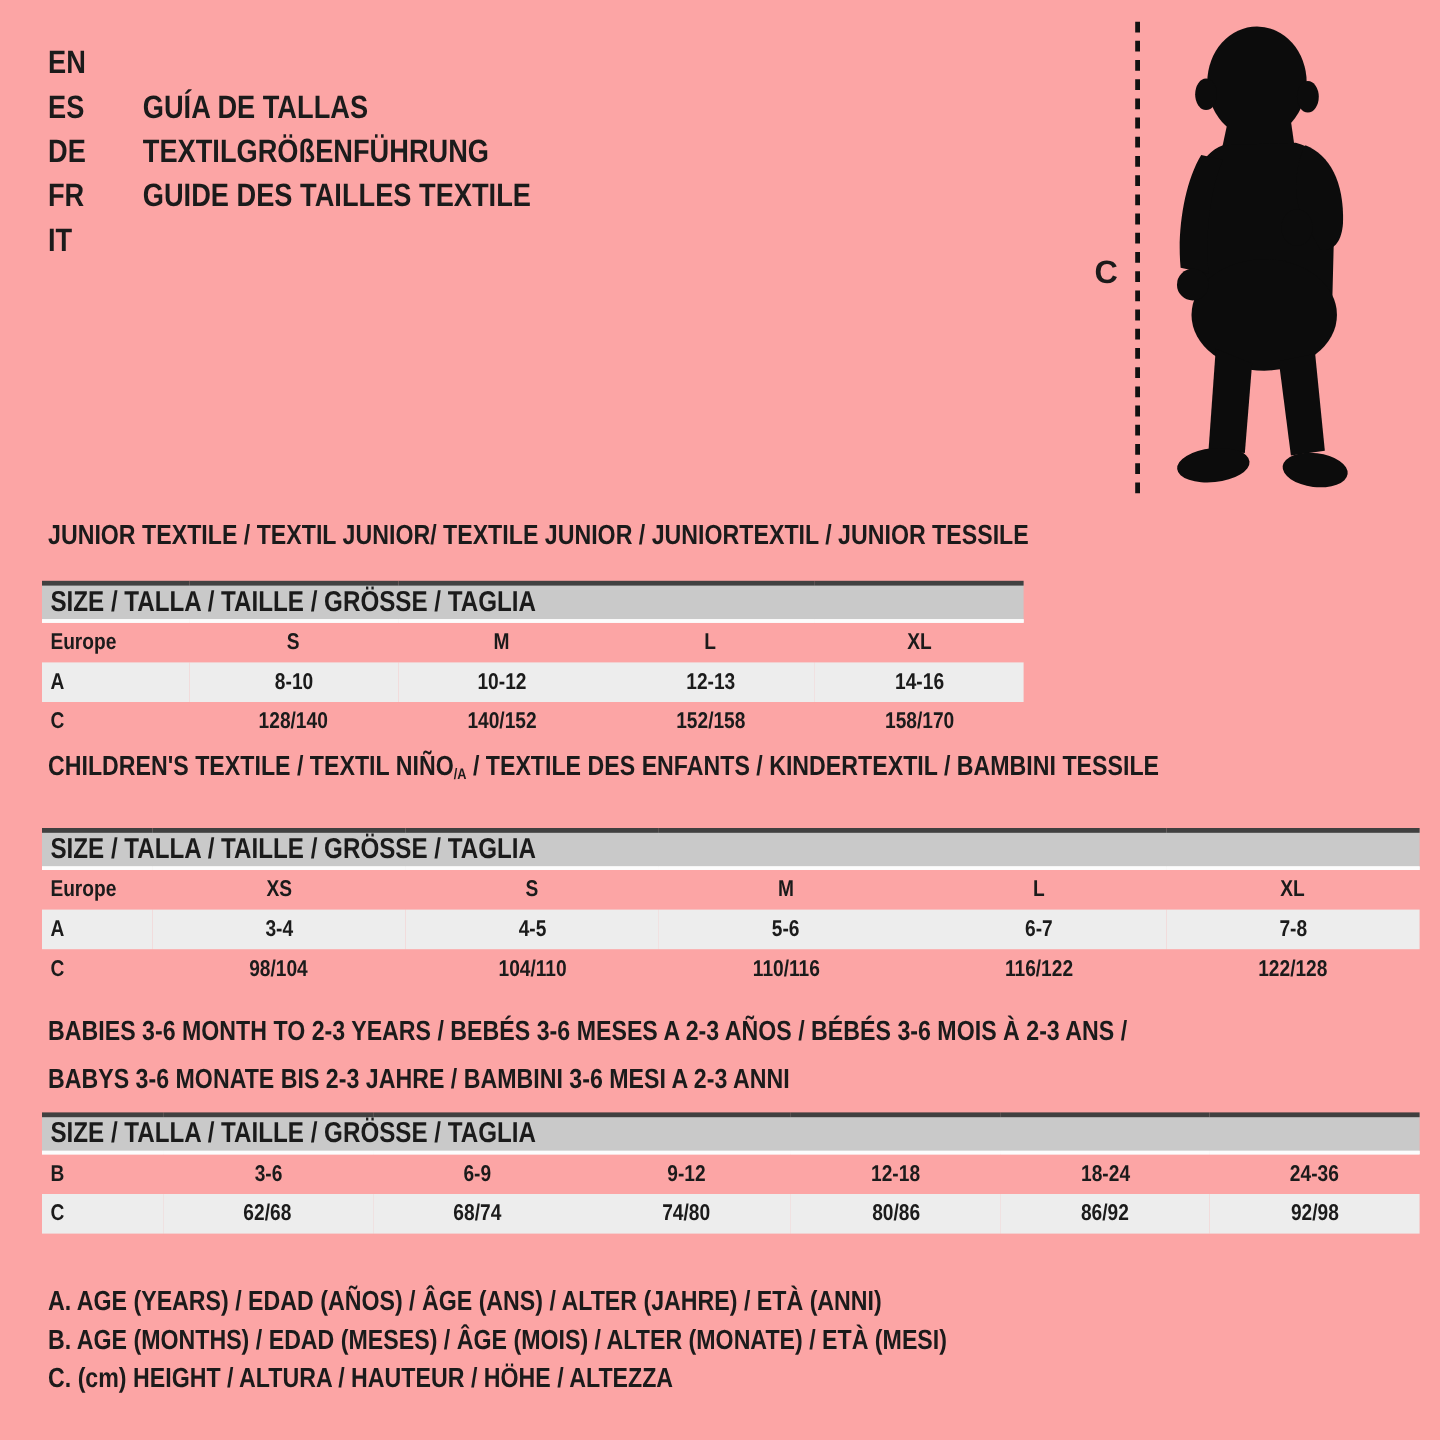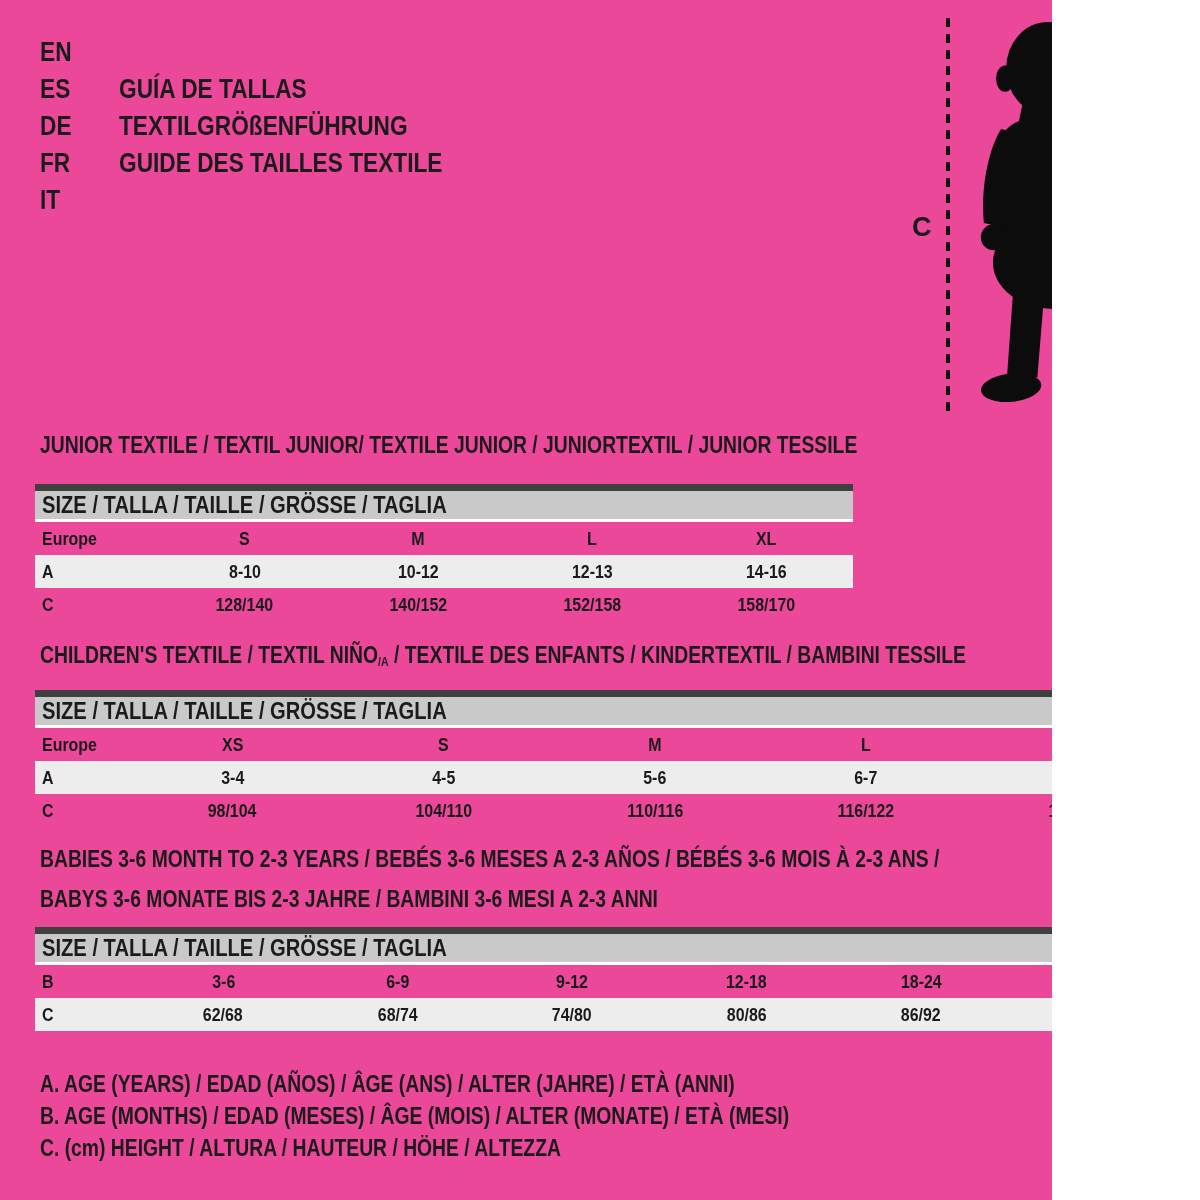--- a/index.html
+++ b/index.html
@@ -1,17 +1,17 @@
 <!DOCTYPE html>
 <html><head>
 <meta charset="utf-8">
 <style>
   html,body{margin:0;padding:0;background:#ffffff;}
   .page{
-    position:relative;width:1052px;height:1200px;background:#ec4899;
+    position:relative;width:1200px;height:1200px;background:#fca5a5;
     font-family:"Liberation Sans",sans-serif;font-weight:700;color:#1b1b1b;
     overflow:hidden;font-stretch:condensed;
   }
   .cx{display:inline-block;transform:scaleX(0.84);transform-origin:left center;white-space:nowrap;}
 
   
   .lang-block{position:absolute;left:40px;top:34px;}
   .lang-row{display:flex;line-height:37px;font-size:27px;}
   .lang-code{width:79px;flex:0 0 79px;}
 
@@ -20,21 +20,21 @@
   .measure-line{position:absolute;left:944px;top:18px;}
   .silhouette{position:absolute;left:962px;top:16px;}
 
   
   .section-title{position:absolute;left:40px;font-size:23px;line-height:30px;}
   .title-sub{font-size:0.55em;vertical-align:-0.25em;}
   .tbl-wrap{position:absolute;left:35px;}
   table{border-collapse:collapse;table-layout:fixed;width:100%;}
   th.size-bar{
     background:#c9c9c9;text-align:left;height:27px;padding:0 0 0 7px;
-    font-size:24px;border-bottom:3px solid #fcfcfc;border-top:7px solid #404040;
+    font-size:24px;border-bottom:3px solid #fcfcfc;border-top:4px solid #404040;
   }
   td{height:33px;padding:0;font-size:19px;text-decoration:underline;}
   td.lbl{text-align:left;padding-left:7px;}
   td.val{text-align:center;}
   td.val .cx{transform-origin:center center;}
   tr.shade{background:#ededed;}
 
   
   .legend{position:absolute;left:40px;top:1068px;text-decoration:underline;}
   .legend-line{font-size:23px;line-height:32px;}
@@ -126,21 +126,21 @@
             <td class="lbl"><span class="cx">C</span></td>
             <td class="val"><span class="cx">128/140</span></td>
             <td class="val"><span class="cx">140/152</span></td>
             <td class="val"><span class="cx">152/158</span></td>
             <td class="val"><span class="cx">158/170</span></td>
           </tr>
         </tbody>
     </table>
   </div>
 
-  <div class="section-title" style="top:640px;">
+  <div class="section-title" style="top:623px;">
     <span class="cx"><span>CHILDREN'S TEXTILE / TEXTIL NIÑO</span><span class="title-sub">/A</span><span> / TEXTILE DES ENFANTS / KINDERTEXTIL / BAMBINI TESSILE</span></span>
   </div>
   <div class="tbl-wrap" style="top:690px;width:1148px;">
     <table>
       <colgroup>
           <col style="width:8%">
           <col style="width:18.4%">
           <col style="width:18.4%">
           <col style="width:18.4%">
           <col style="width:18.4%">

